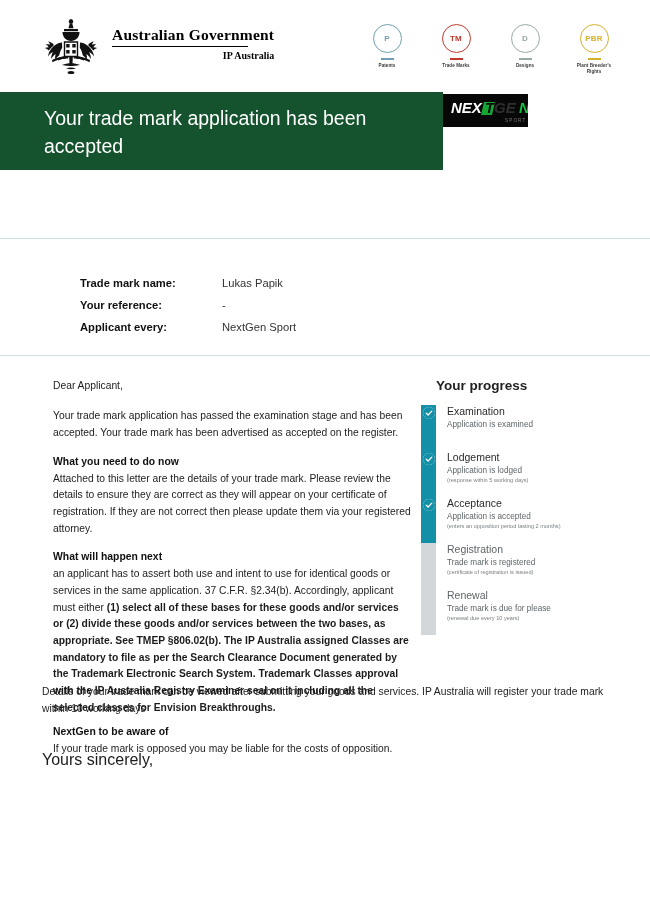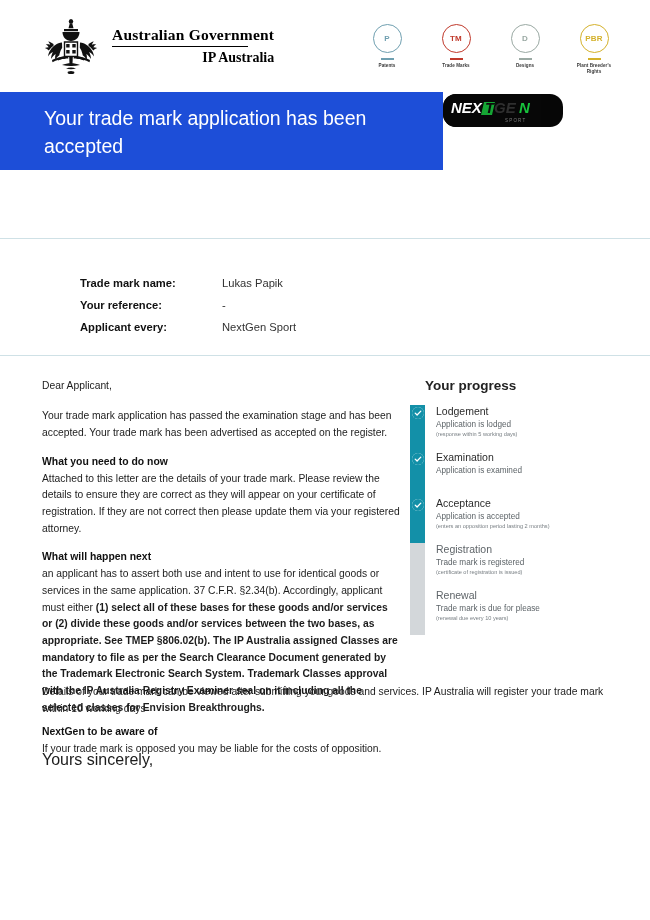--- a/index.html
+++ b/index.html
@@ -47,21 +47,21 @@
     line-height: 1.1;
   }
   .gov-rule {
     border-bottom: 1px solid #000;
     margin: 3px 0 3px 0;
     width: 136px;
   }
   .gov-line2 {
     font-family: "Liberation Serif", serif;
     font-weight: bold;
-    font-size: 14px;
+    font-size: 10px;
     color: #000;
     line-height: 1.1;
   }
 
   
   .badges {
     position: absolute;
     right: 28px;
     top: 24px;
     display: flex;
@@ -102,39 +102,38 @@
   .banner-row {
     position: relative;
     height: 78px;
   }
   .banner {
     position: absolute;
     left: 0;
     top: 0;
     width: 443px;
     height: 78px;
-    background: #1d4ed8;
+    background: #14532d;
     box-sizing: border-box;
     padding: 13px 28px 0 44px;
   }
   .banner-title {
     color: #ffffff;
     font-size: 19.5px;
     line-height: 1.42;
     font-weight: normal;
   }
   .nextgen-logo {
     position: absolute;
     left: 443px;
     top: 2px;
-    width: 120px;
+    width: 85px;
     height: 33px;
     background: #060606;
     overflow: hidden;
-    border-radius: 13px;
   }
   .nextgen-logo svg { display: block; }
 
   
   .hr {
     width: 100%;
     height: 1px;
     background: #cfe1e6;
   }
   .spacer-top { height: 68px; }
@@ -155,21 +154,21 @@
     font-weight: bold;
     color: #111;
   }
   .detail-value {
     color: #333;
   }
 
   
   .content {
     display: flex;
-    padding: 22px 0 0 0;
+    padding: 22px 0 0 11px;
   }
   .letter {
     width: 400px;
     padding: 0 0 0 42px;
     box-sizing: border-box;
   }
   .letter p {
     margin: 0 0 14px 0;
     font-size: 10.3px;
     line-height: 1.62;
@@ -369,39 +368,39 @@
     <div class="step">
       <div class="rail">
         <div class="dot">
           <svg width="12" height="12" viewBox="0 0 12 12">
               <circle cx="6" cy="6" r="6" fill="#1390a8"></circle>
               <path d="M3.2 6.1 l1.9 1.9 l3.7-3.9" stroke="#fff" stroke-width="1.3" fill="none" stroke-linecap="round" stroke-linejoin="round"></path>
             </svg>
         </div>
       </div>
       <div class="step-body">
-        <div class="step-name">Lodgement</div>
-        <div class="step-desc">Application is lodged</div>
-        <div class="step-note">(response within 5 working days)</div>
+        <div class="step-name">Examination</div>
+        <div class="step-desc">Application is examined</div>
+        <div class="step-note"></div>
       </div>
     </div>
 
     <div class="step">
       <div class="rail">
         <div class="dot">
           <svg width="12" height="12" viewBox="0 0 12 12">
               <circle cx="6" cy="6" r="6" fill="#1390a8"></circle>
               <path d="M3.2 6.1 l1.9 1.9 l3.7-3.9" stroke="#fff" stroke-width="1.3" fill="none" stroke-linecap="round" stroke-linejoin="round"></path>
             </svg>
         </div>
       </div>
       <div class="step-body">
-        <div class="step-name">Examination</div>
-        <div class="step-desc">Application is examined</div>
-        <div class="step-note"></div>
+        <div class="step-name">Lodgement</div>
+        <div class="step-desc">Application is lodged</div>
+        <div class="step-note">(response within 5 working days)</div>
       </div>
     </div>
 
     <div class="step">
       <div class="rail">
         <div class="dot">
           <svg width="12" height="12" viewBox="0 0 12 12">
               <circle cx="6" cy="6" r="6" fill="#1390a8"></circle>
               <path d="M3.2 6.1 l1.9 1.9 l3.7-3.9" stroke="#fff" stroke-width="1.3" fill="none" stroke-linecap="round" stroke-linejoin="round"></path>
             </svg>

